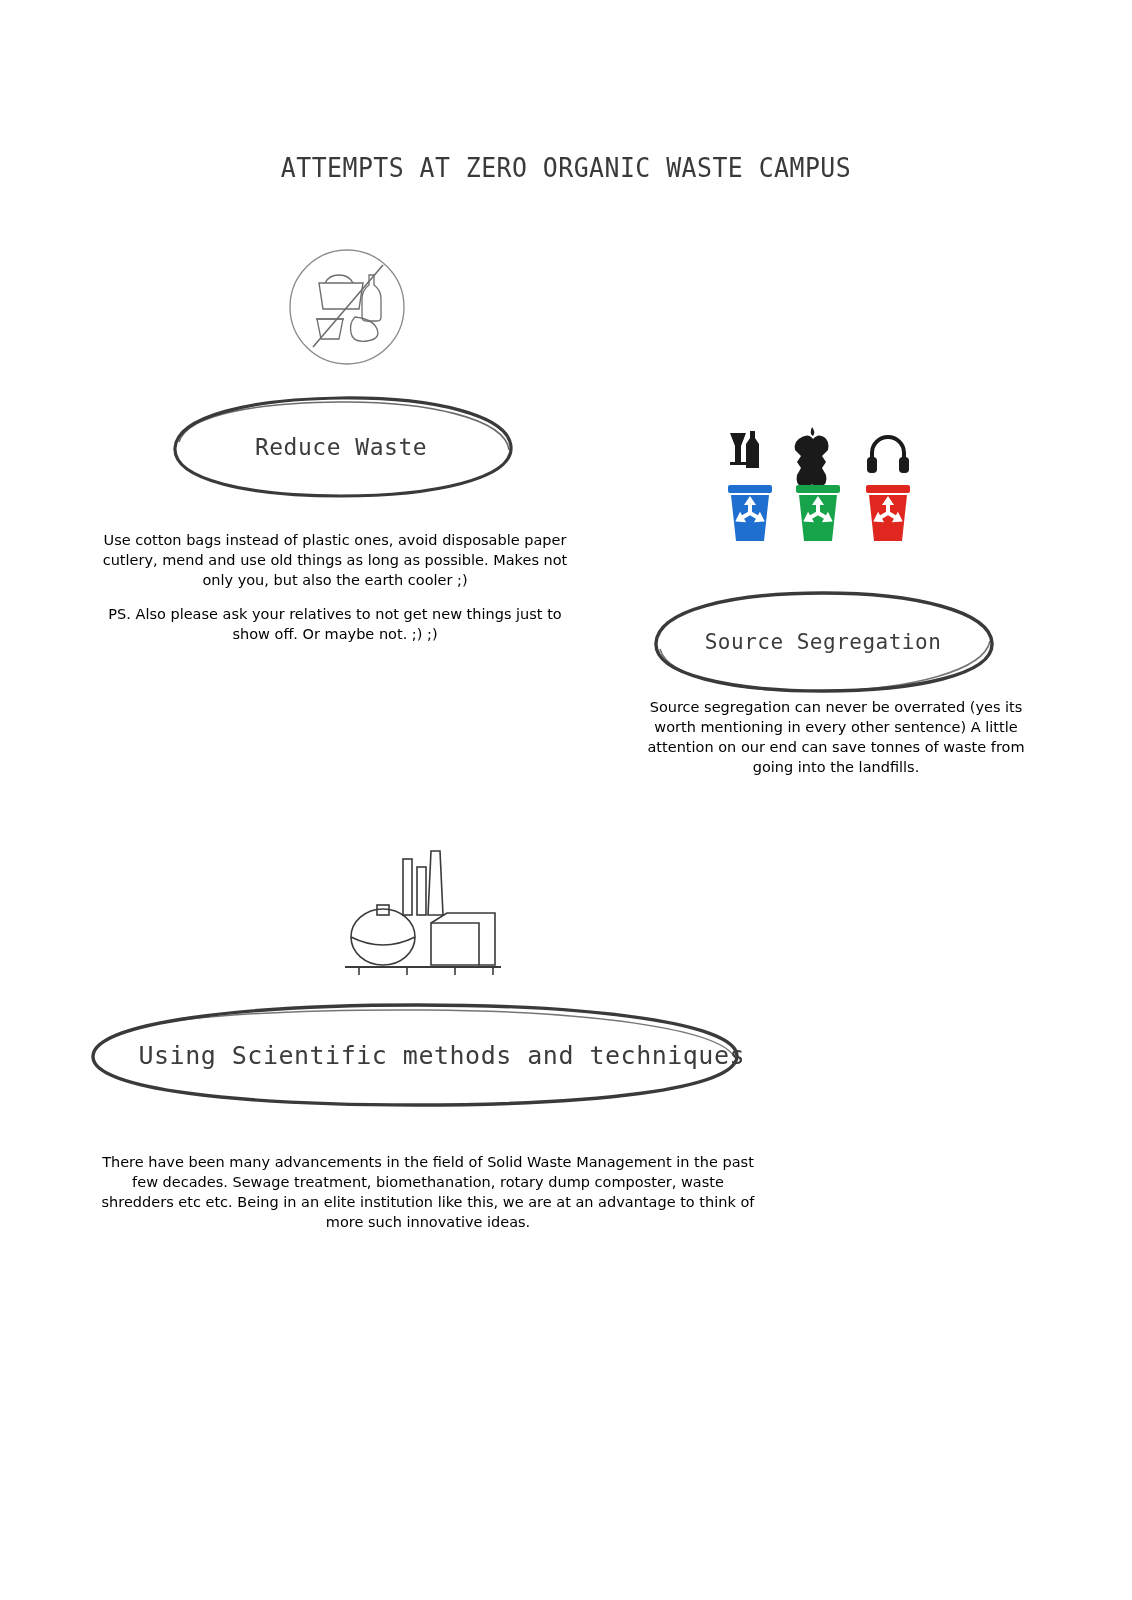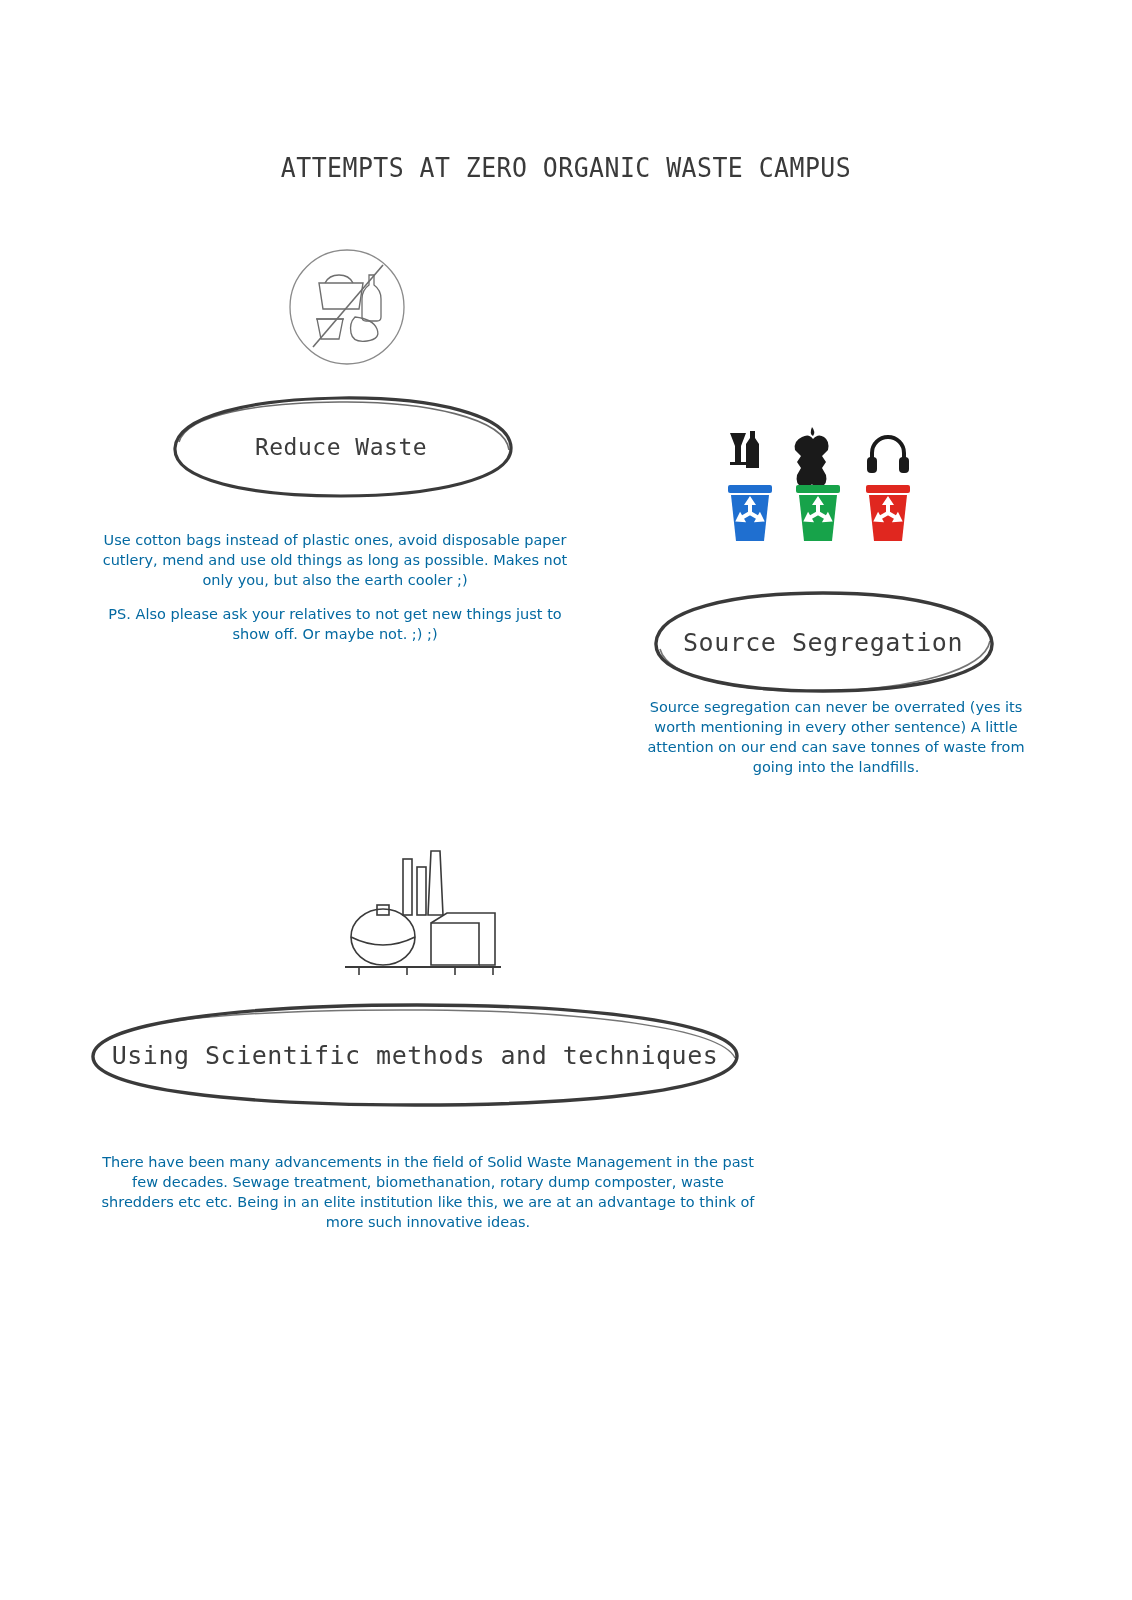--- a/index.html
+++ b/index.html
@@ -55,21 +55,21 @@
     position: relative;
     z-index: 2;
     text-align: center;
     white-space: nowrap;
   }
 
   .body-text {
     font-family: "DejaVu Sans", sans-serif;
     font-size: 14.5px;
     line-height: 20px;
-    color: #0369a1;
+    color: #000000;
     text-align: center;
   }
   .body-text p { margin: 0 0 14px 0; }
   .body-text p:last-child { margin-bottom: 0; }
 
   
   #sec-reduce { top: 245px; left: 100px; width: 470px; }
   #sec-reduce .icon-wrap {
     width: 125px; height: 125px;
     margin: 0 auto 22px 185px;
@@ -80,32 +80,33 @@
     font-size: 23px;
   }
   #sec-reduce .body-text { margin-top: 28px; width: 470px; }
 
   
   #sec-source { top: 425px; left: 600px; width: 440px; }
   #sec-source .bins { margin: 0 auto; width: 200px; height: 140px; }
   #bubble-source {
     width: 350px; height: 110px;
     margin: 22px 0 0 48px;
-    font-size: 25px;
+    font-size: 21px;
     align-items: center;
   }
   #sec-source .body-text { width: 400px; margin-left: 36px; }
 
   
   #sec-science { top: 845px; left: 70px; width: 700px; }
   #sec-science .icon-wrap { width: 170px; height: 135px; margin: 0 auto 20px 265px; }
   #bubble-science {
     width: 660px; height: 110px;
     margin-left: 15px;
     font-size: 25px;
+    justify-content: flex-end;
   }
   #sec-science .body-text { margin-top: 42px; width: 660px; margin-left: 28px; }
 </style>
 </head>
 <body>
 
 <div class="page-title">ATTEMPTS AT ZERO ORGANIC WASTE CAMPUS</div>
 
 <div class="section" id="sec-reduce">
 

